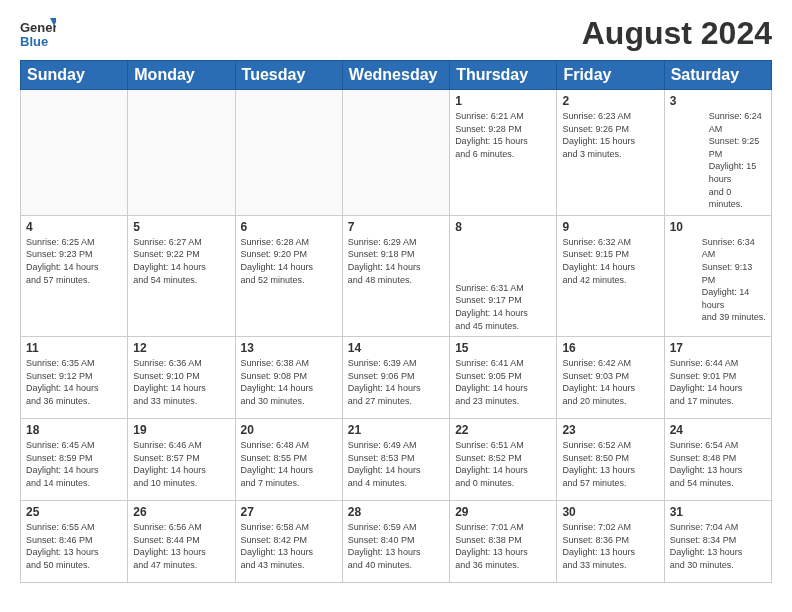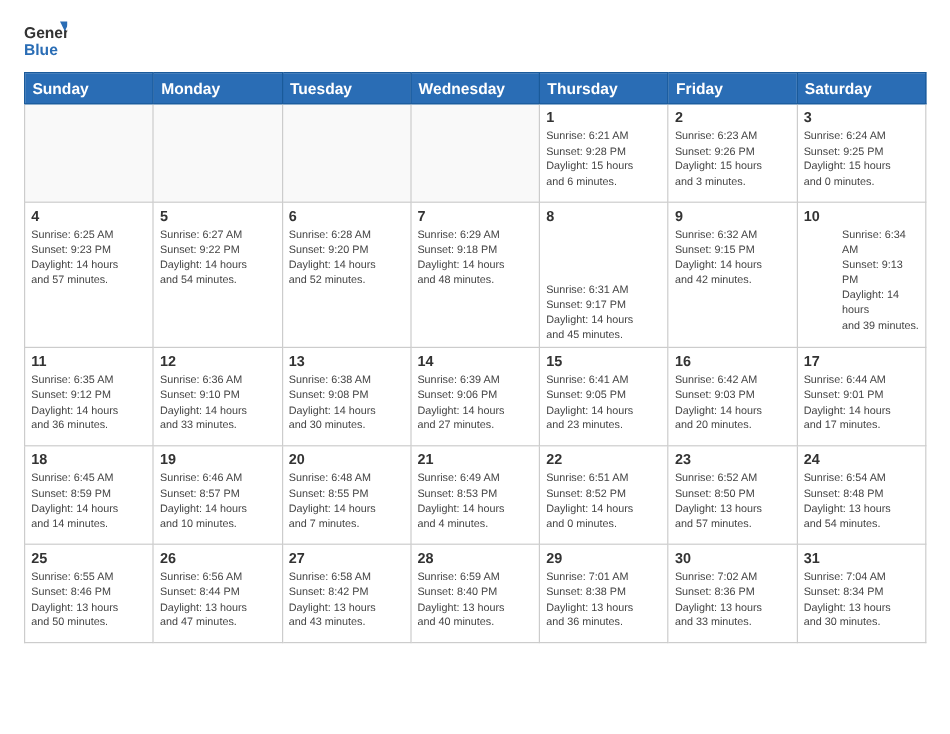--- a/index.html
+++ b/index.html
@@ -42,21 +42,21 @@
     .calendar {
       width: 100%;
       border-collapse: collapse;
       table-layout: fixed;
     }
     .calendar th {
       background: #2a6db5;
       color: #fff;
       text-align: left;
       padding: 5px 6px;
-      font-size: 13px;
+      font-size: 16px;
       font-weight: bold;
       border: 1px solid #1a5a9a;
     }
     .calendar td {
       border: 1px solid #ccc;
       vertical-align: top;
       padding: 4px 5px;
       font-size: 9.5px;
       color: #333;
       height: 82px;
@@ -95,20 +95,21 @@
 <div class="page">
   <div class="header">
     <div class="logo">
   <svg width="36" height="36" viewBox="0 0 36 36">
     <text x="0" y="16" font-size="13" font-weight="bold" font-family="Arial" fill="#333">General</text>
     <text x="0" y="30" font-size="13" font-weight="bold" font-family="Arial" fill="#2a6db5">Blue</text>
     <polygon points="30,2 38,2 34,10" fill="#2a6db5"></polygon>
   </svg>
 </div>
     <div class="title-block">
+      <div class="month-title">August 2024</div>
     </div>
   </div>
 
   <table class="calendar">
     <thead>
       <tr>
       <th>Sunday</th>
           <th>Monday</th>
           <th>Tuesday</th>
           <th>Wednesday</th>
@@ -132,21 +133,21 @@
           </td>
           <td>
             <div class="day-num">2</div>
             <div class="day-info" style="white-space: pre-line;">Sunrise: 6:23 AM
 Sunset: 9:26 PM
 Daylight: 15 hours
 and 3 minutes.</div>
           </td>
           <td>
             <div class="day-num">3</div>
-            <div class="day-info" style="white-space: pre-line;">Sunrise: 6:24 AM
+            <div class="day-info" style="white-space: pre-line; margin-left: 39px;">Sunrise: 6:24 AM
 Sunset: 9:25 PM
 Daylight: 15 hours
 and 0 minutes.</div>
           </td>
         </tr>
         <tr>
           <td>
             <div class="day-num">4</div>
             <div class="day-info" style="white-space: pre-line;">Sunrise: 6:25 AM
 Sunset: 9:23 PM

